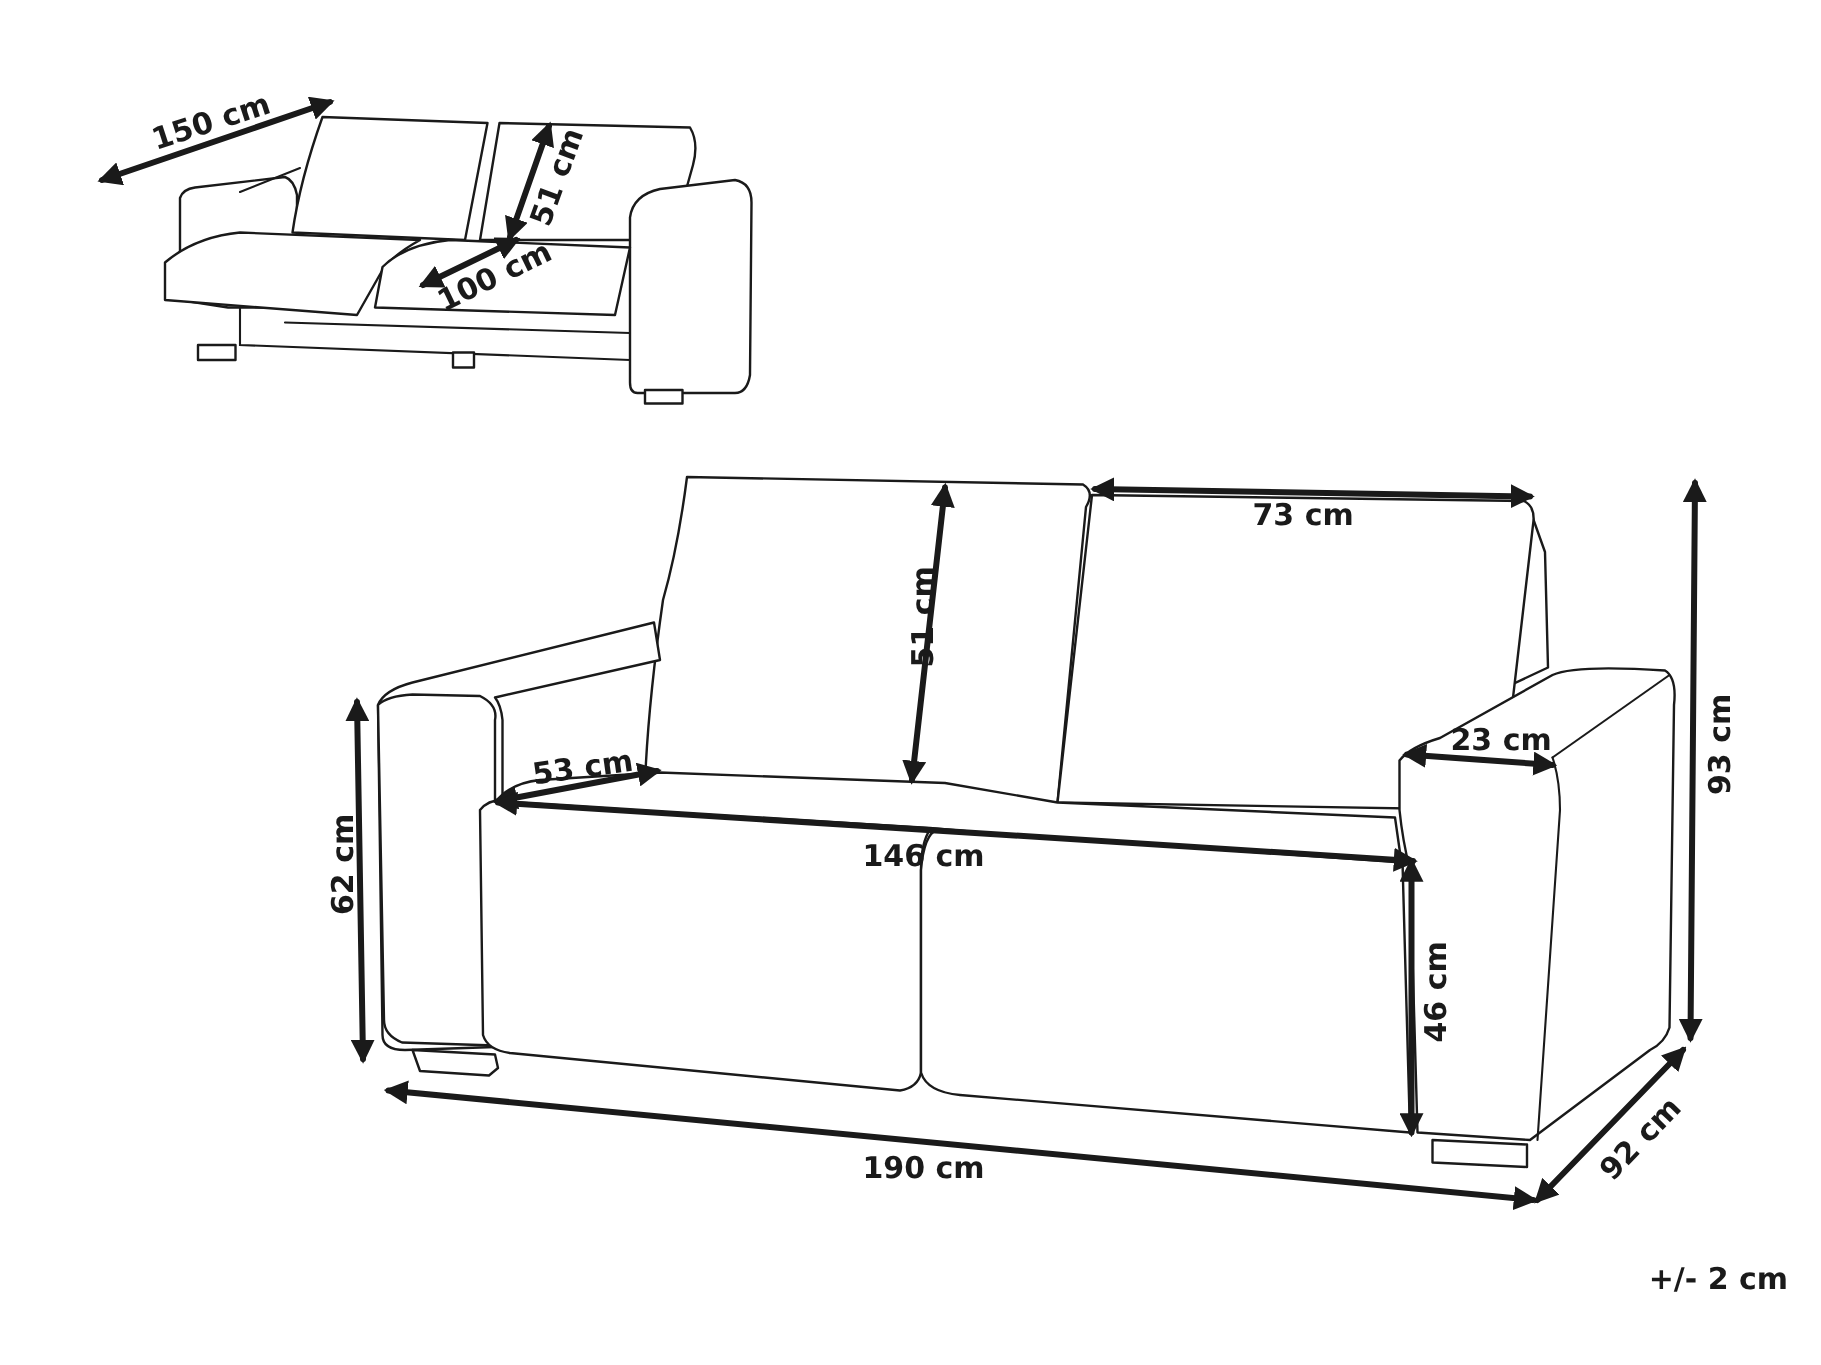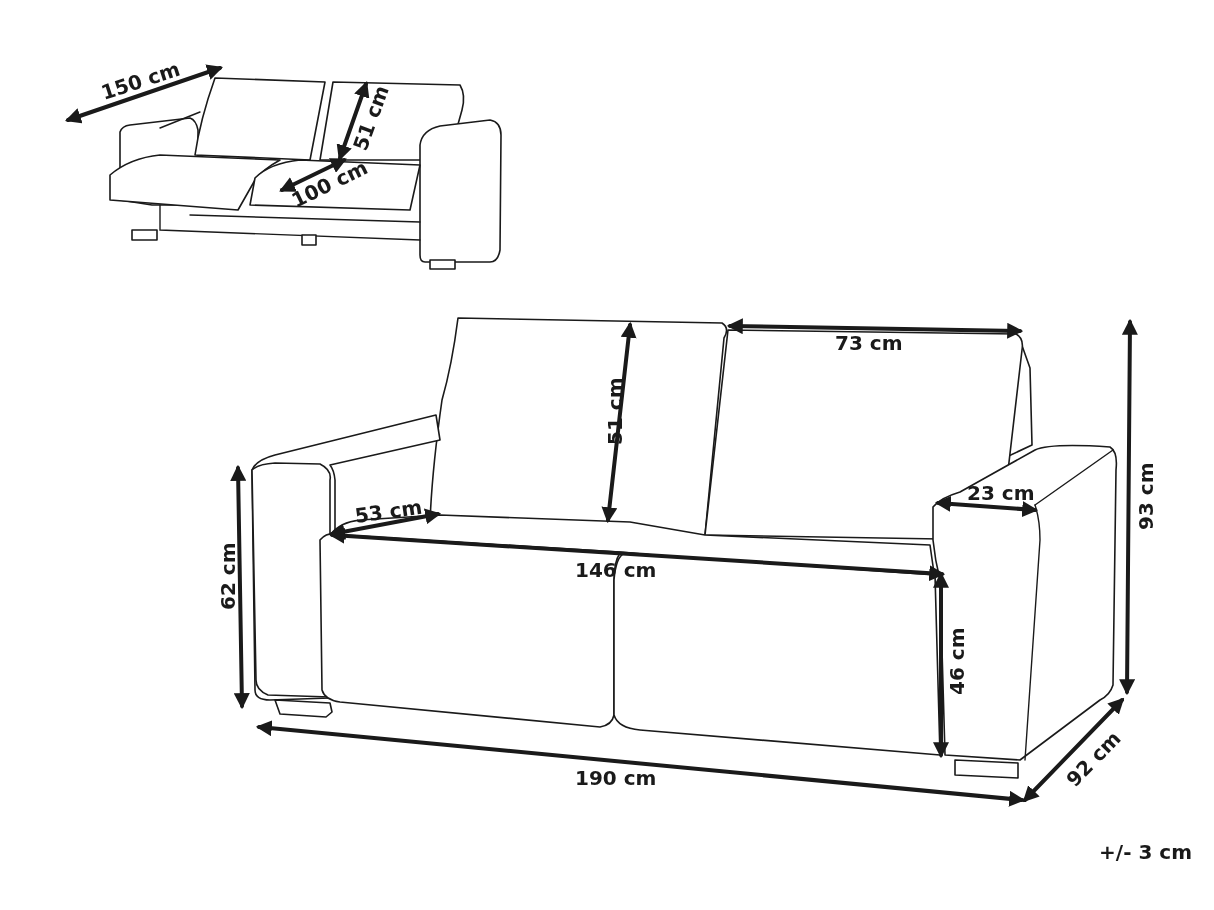--- a/index.html
+++ b/index.html
@@ -106,13 +106,13 @@
     <text class="lbl" transform="translate(1153,530) rotate(-90)">93 cm</text>
 
     <line class="dim" x1="259" y1="727" x2="1022" y2="800" marker-start="url(#arr)" marker-end="url(#arr)"></line>
     <text class="lbl" x="575" y="785">190 cm</text>
 
     <line class="dim" x1="1025" y1="800" x2="1122" y2="700" marker-start="url(#arr)" marker-end="url(#arr)"></line>
     <text class="lbl" transform="translate(1075,788) rotate(-46)">92 cm</text>
   </g>
 </svg>
 
-<div class="tol">+/- 3 cm</div>
+<div class="tol">+/- 2 cm</div>
 
 </body></html>

